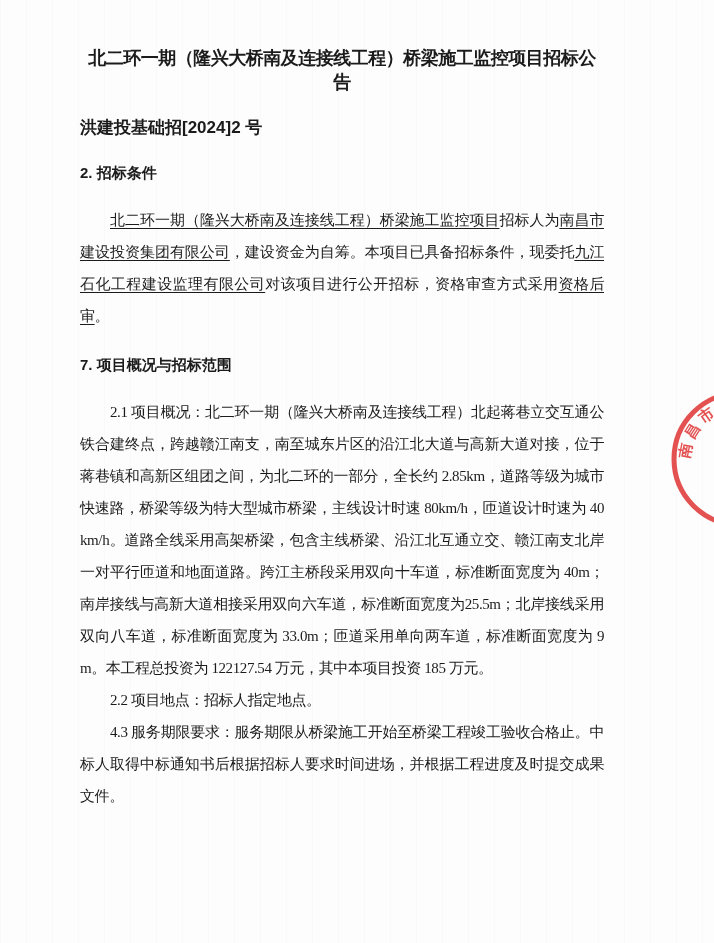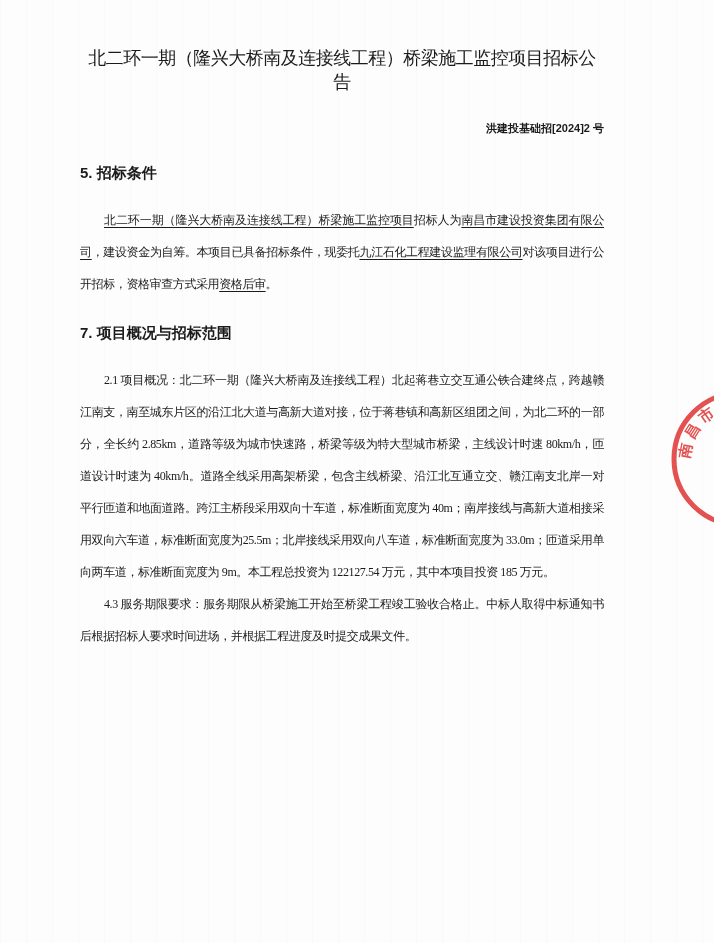--- a/index.html
+++ b/index.html
@@ -13,44 +13,44 @@
     overflow:hidden;
   }
   .page{
     box-sizing:border-box;
     width:714px;height:943px;
     padding:46px 110px 20px 80px;
     position:relative;
   }
   .title1{
     font-family:"Liberation Sans","DejaVu Sans",sans-serif;
-    font-weight:normal;
+    font-weight:bold;
     font-size:18px;
     letter-spacing:-0.5px;
     line-height:24px;
     text-align:center;
     margin:0;
   }
   .title2{
     font-family:"Liberation Sans","DejaVu Sans",sans-serif;
     font-weight:bold;
-    font-size:11px;
+    font-size:17px;
     line-height:24px;
-    text-align:right;
+    text-align:left;
     margin:22px 0 0 0;
   }
   .sec-heading{
     font-family:"Liberation Sans","DejaVu Sans",sans-serif;
     font-weight:bold;
     font-size:15px;
     line-height:18px;
     margin:24px 0 22px 0;
   }
   .para{
-    font-size:12px;
+    font-size:15px;
     letter-spacing:-0.4px;
     line-height:32px;
     text-align:justify;
     text-indent:2em;
     margin:0;
     word-break:break-all;
   }
   .para u{
     text-decoration-thickness:1px;
     text-underline-offset:3px;
@@ -71,24 +71,25 @@
 </style>
 </head>
 <body>
 
 <div class="page">
 
   <h1 class="title1">北二环一期（隆兴大桥南及连接线工程）桥梁施工监控项目招标公告</h1>
   <h2 class="title2">洪建投基础招[2024]2 号</h2>
 
   <main>
-      <div class="sec-heading">5. 招标条件</div>
+      <div class="sec-heading">2. 招标条件</div>
       <p class="para"><u>北二环一期（隆兴大桥南及连接线工程）桥梁施工监控项目</u><span>招标人为</span><u>南昌市建设投资集团有限公司</u><span>，建设资金为自筹。本项目已具备招标条件，现委托</span><u>九江石化工程建设监理有限公司</u><span>对该项目进行公开招标，资格审查方式采用</span><u>资格后审</u><span>。</span></p>
       <div class="sec-heading">7. 项目概况与招标范围</div>
       <p class="para"><span>2.1 项目概况：北二环一期（隆兴大桥南及连接线工程）北起蒋巷立交互通公铁合建终点，跨越赣江南支，南至城东片区的沿江北大道与高新大道对接，位于蒋巷镇和高新区组团之间，为北二环的一部分，全长约 2.85km，道路等级为城市快速路，桥梁等级为特大型城市桥梁，主线设计时速 80km/h，匝道设计时速为 40km/h。道路全线采用高架桥梁，包含主线桥梁、沿江北互通立交、赣江南支北岸一对平行匝道和地面道路。跨江主桥段采用双向十车道，标准断面宽度为 40m；南岸接线与高新大道相接采用双向六车道，标准断面宽度为25.5m；北岸接线采用双向八车道，标准断面宽度为 33.0m；匝道采用单向两车道，标准断面宽度为 9m。本工程总投资为 122127.54 万元，其中本项目投资 185 万元。</span></p>
+      <p class="para"><span>2.2 项目地点：招标人指定地点。</span></p>
       <p class="para"><span>4.3 服务期限要求：服务期限从桥梁施工开始至桥梁工程竣工验收合格止。中标人取得中标通知书后根据招标人要求时间进场，并根据工程进度及时提交成果文件。</span></p>
     </main>
 
   <div class="stamp">
     <svg width="180" height="180" viewBox="0 0 180 180">
       <defs>
         <path id="sealArc" d="M 90,90 m -50,0 a 50,50 0 1,1 100,0 a 50,50 0 1,1 -100,0"></path>
       </defs>
       <circle cx="90" cy="90" r="66" fill="none" stroke-width="5" stroke="#e03a3a"></circle>
       <text font-size="15" letter-spacing="4" fill="#e03a3a">

